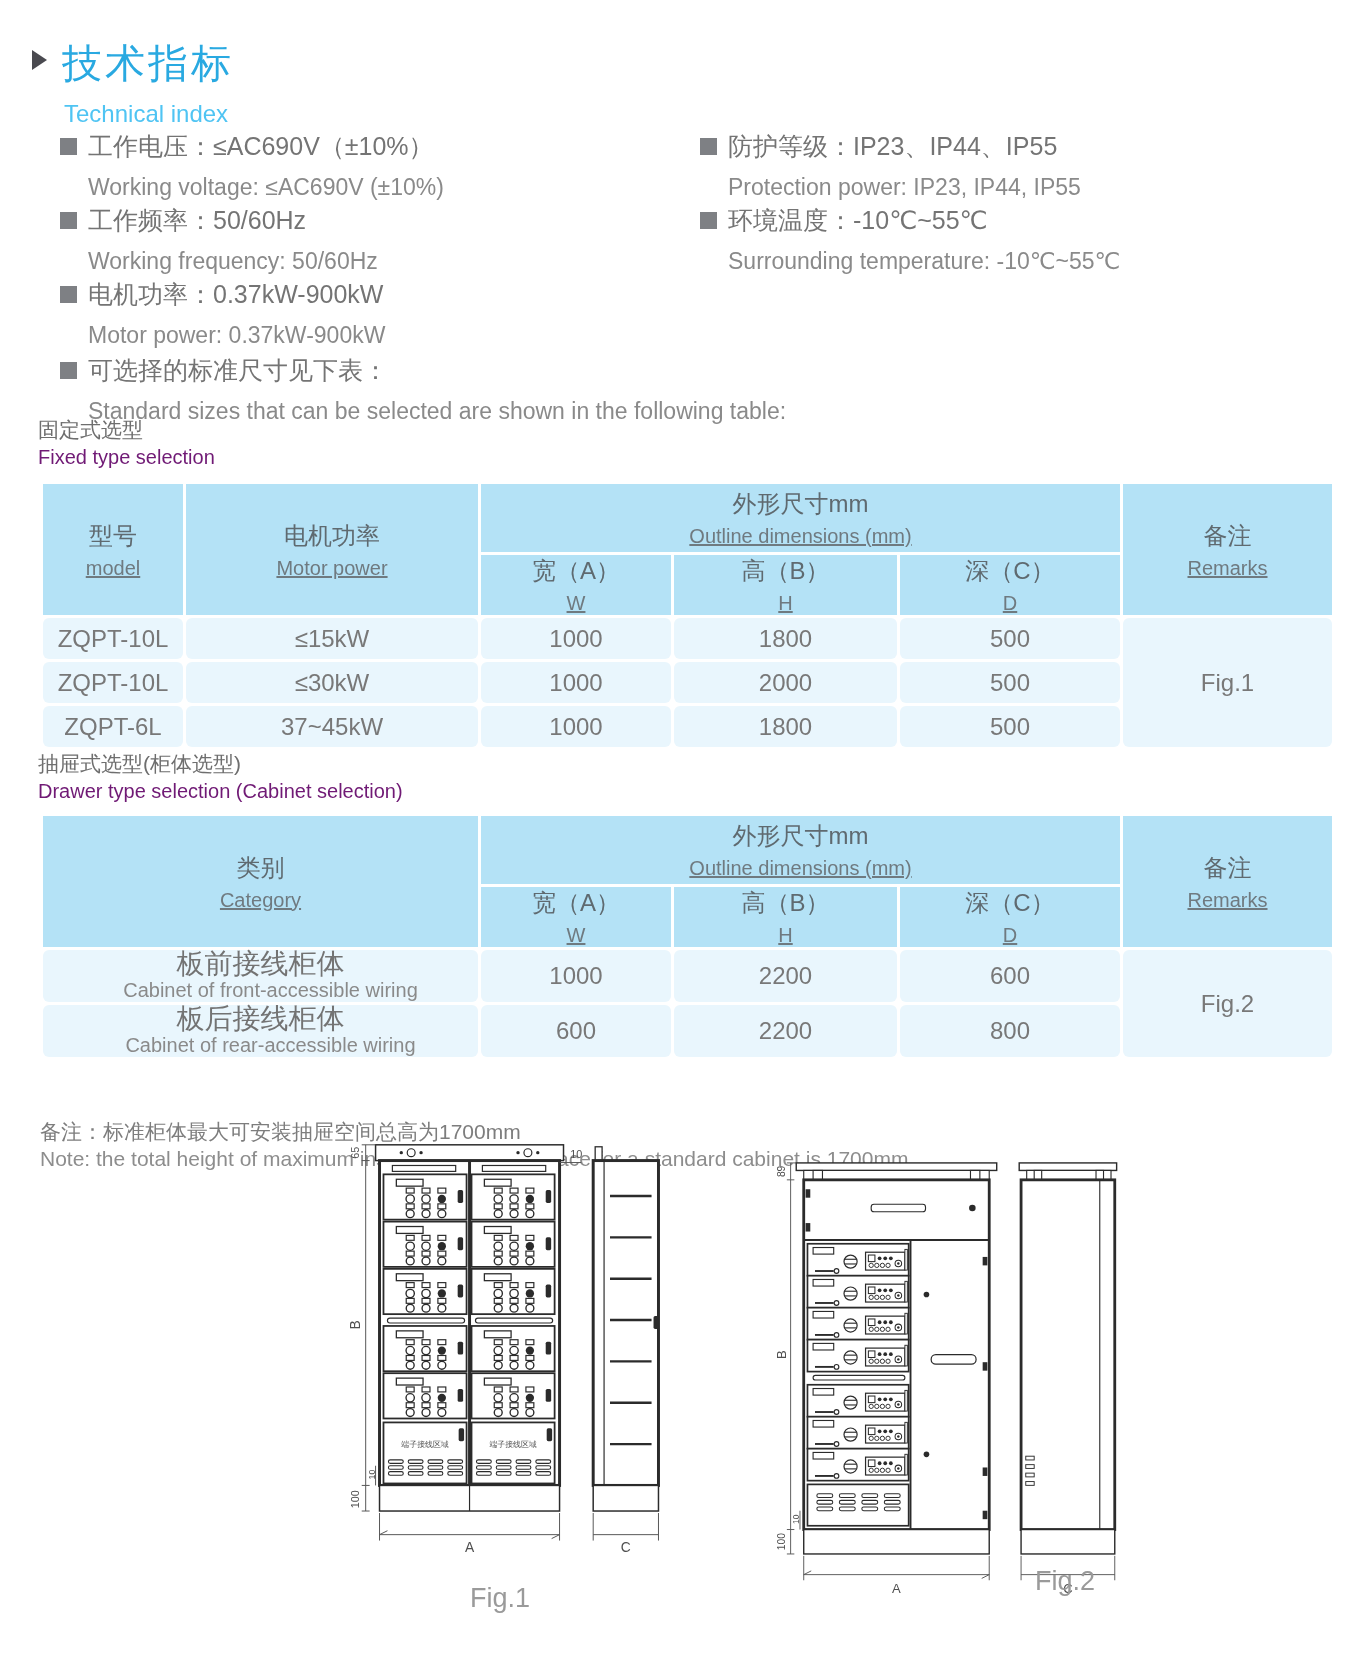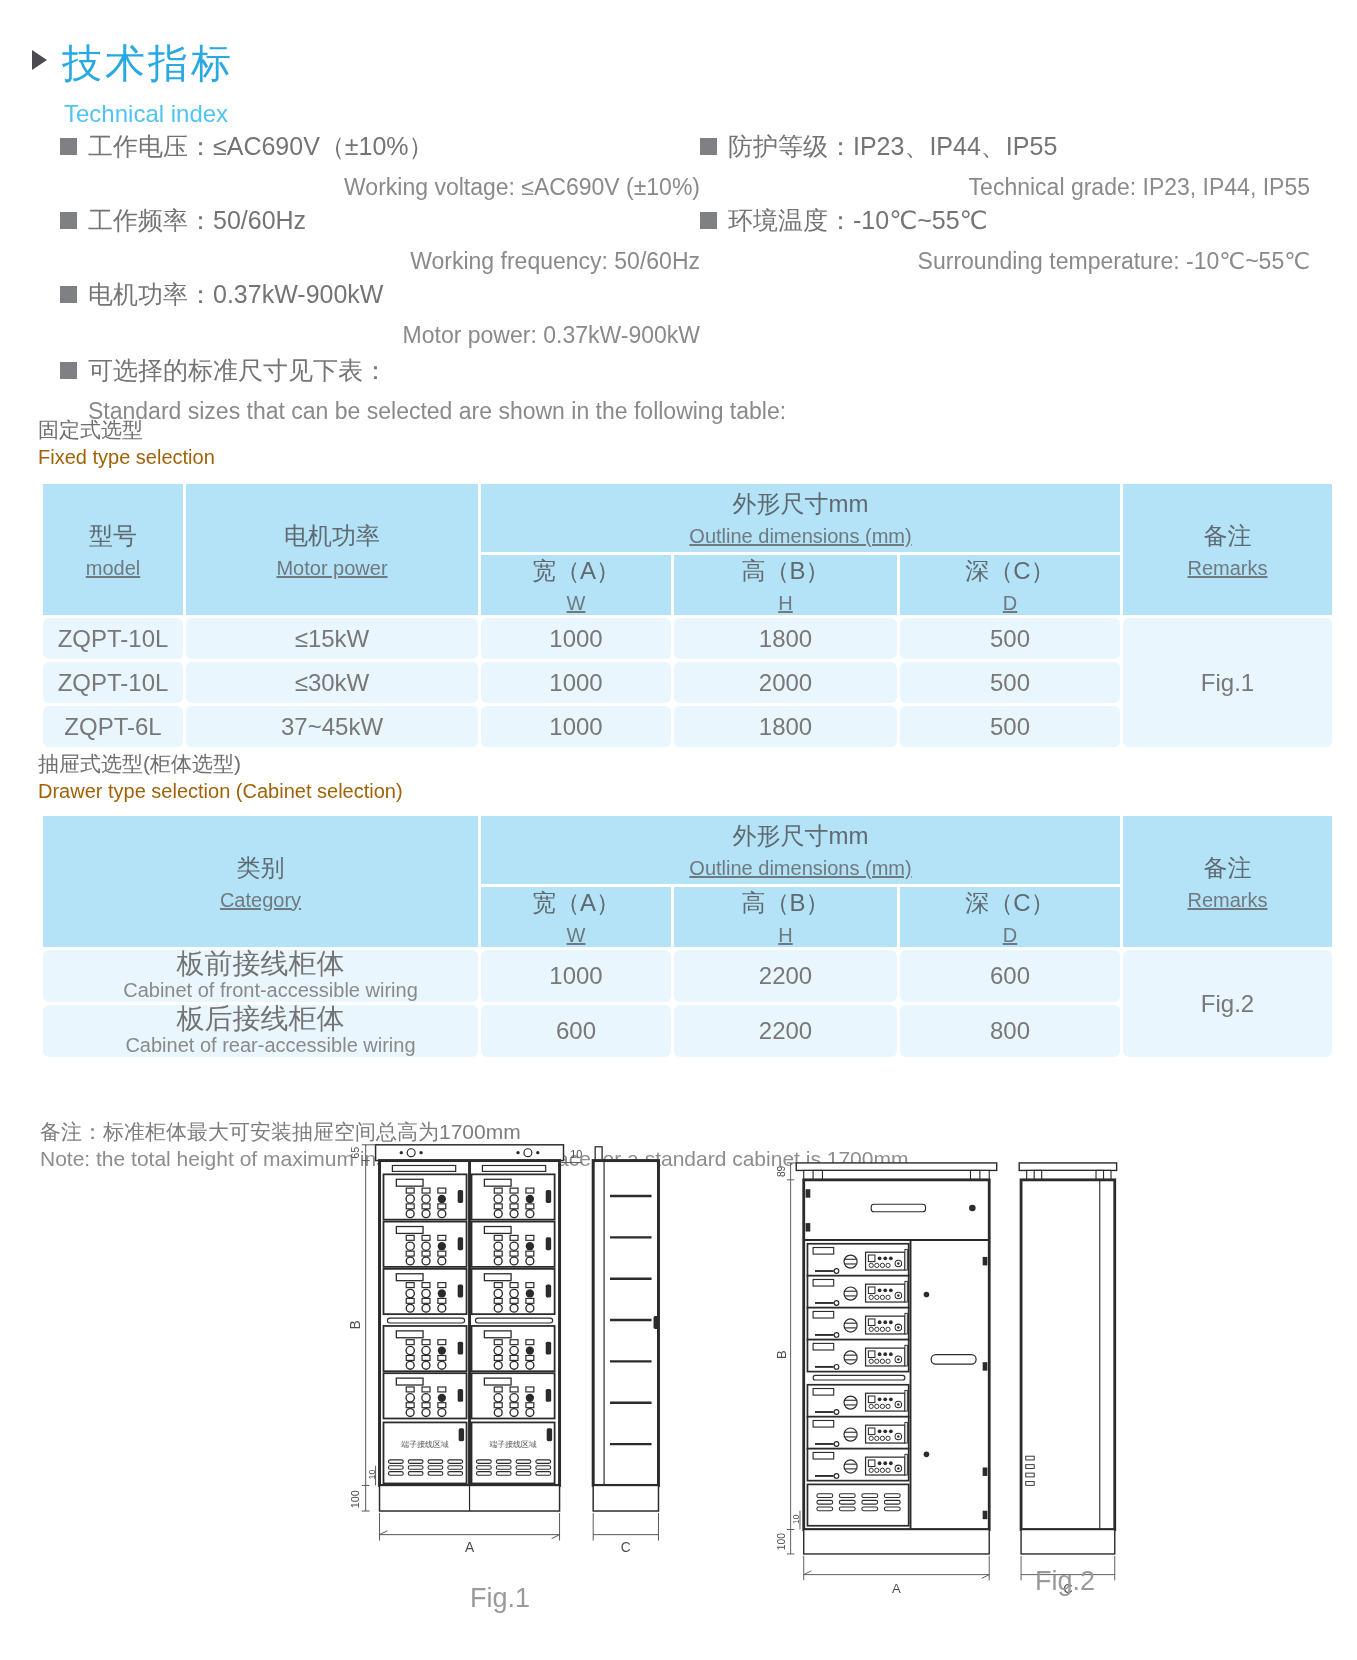--- a/index.html
+++ b/index.html
@@ -7,32 +7,32 @@
         font-family:"Liberation Sans","DejaVu Sans",sans-serif;overflow:hidden;}
 
   
   .doc-header{position:absolute;left:32px;top:36px;}
   .hdr-arrow{position:absolute;left:0;top:14px;width:0;height:0;
              border-left:15px solid #4a4a50;border-top:10px solid transparent;border-bottom:10px solid transparent;}
   .title{margin:0 0 0 30px;font-size:40px;font-weight:400;color:#29a9e1;letter-spacing:3px;}
   .subtitle{margin:9px 0 0 32px;font-size:24px;color:#4fc4f3;}
 
   
-  .specs{position:absolute;left:60px;top:128px;width:1250px;display:flex;text-align:right;}
+  .specs{position:absolute;left:60px;top:128px;width:1250px;display:flex;}
   .spec-col.left{width:640px;flex:none;}
   .spec-col.right{flex:1;}
   .spec-item{height:74px;}
   .spec-cn{display:flex;align-items:center;font-size:25px;color:#747474;height:36px;white-space:nowrap;}
   .bullet{width:17px;height:17px;background:#7e8084;margin-right:11px;flex:none;}
   .spec-en{margin:10px 0 0 28px;font-size:23px;color:#8a8a8a;white-space:nowrap;}
   .spec-item.intro{margin-top:2px;}
 
   
   .tbl-title{position:absolute;left:38px;font-size:21px;color:#6e6e6e;}
-  .tbl-sub{position:absolute;left:38px;font-size:20px;color:#a16207;}
+  .tbl-sub{position:absolute;left:38px;font-size:20px;color:#701a75;}
 
   
   table.spec{position:absolute;left:40px;width:1280px;border-collapse:separate;border-spacing:3px;table-layout:fixed;}
   table.spec th,table.spec td{text-align:center;vertical-align:middle;padding:0;}
   table.spec th{background:#b4e2f6;font-weight:400;}
   .th-cn{font-size:24px;color:#5f6a70;}
   .th-en{font-size:20px;color:#6f7a80;margin-top:5px;text-decoration:underline;}
   .group-th{height:68px;}
   .sub-th{height:52px;}
   table.spec td{background:#e9f6fd;font-size:24px;color:#787878;height:41px;border-radius:6px;}
@@ -91,21 +91,21 @@
           </div>
         <div class="spec-en">Standard sizes that can be selected are shown in the following table:</div>
       </div>
     </div>
     <div class="spec-col right">
       <div class="spec-item">
         <div class="spec-cn">
             <span class="bullet"></span>
             <span>防护等级：IP23、IP44、IP55</span>
           </div>
-        <div class="spec-en">Technical grade: IP23, IP44, IP55</div>
+        <div class="spec-en">Protection power: IP23, IP44, IP55</div>
       </div>
       <div class="spec-item">
         <div class="spec-cn">
             <span class="bullet"></span>
             <span>环境温度：-10℃~55℃</span>
           </div>
         <div class="spec-en">Surrounding temperature: -10℃~55℃</div>
       </div>
     </div>
   </div>

